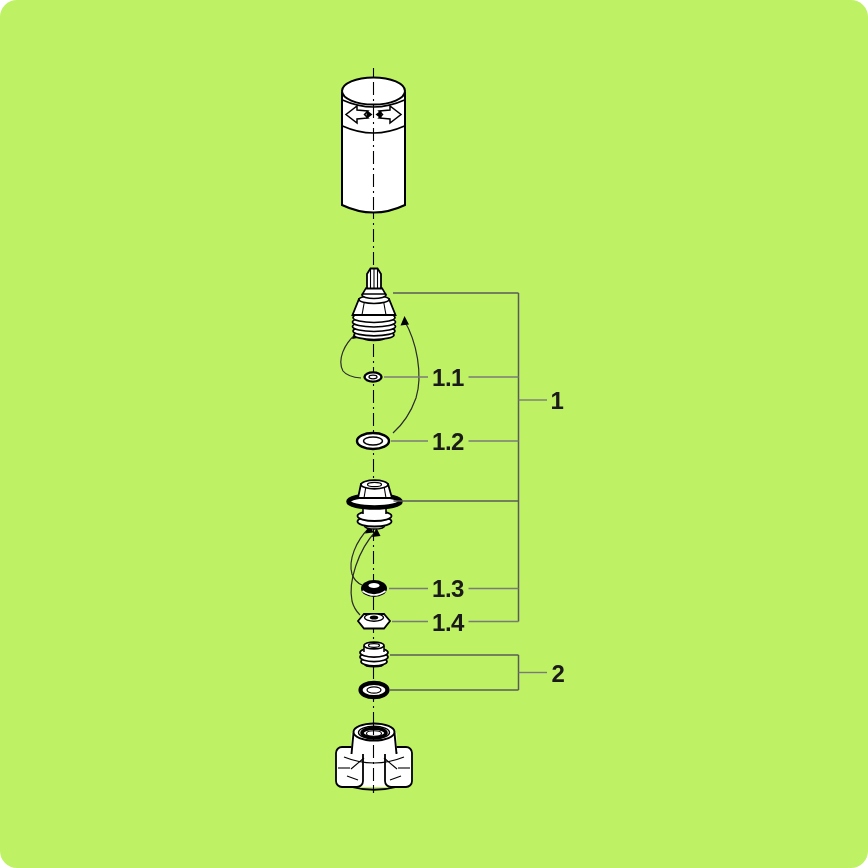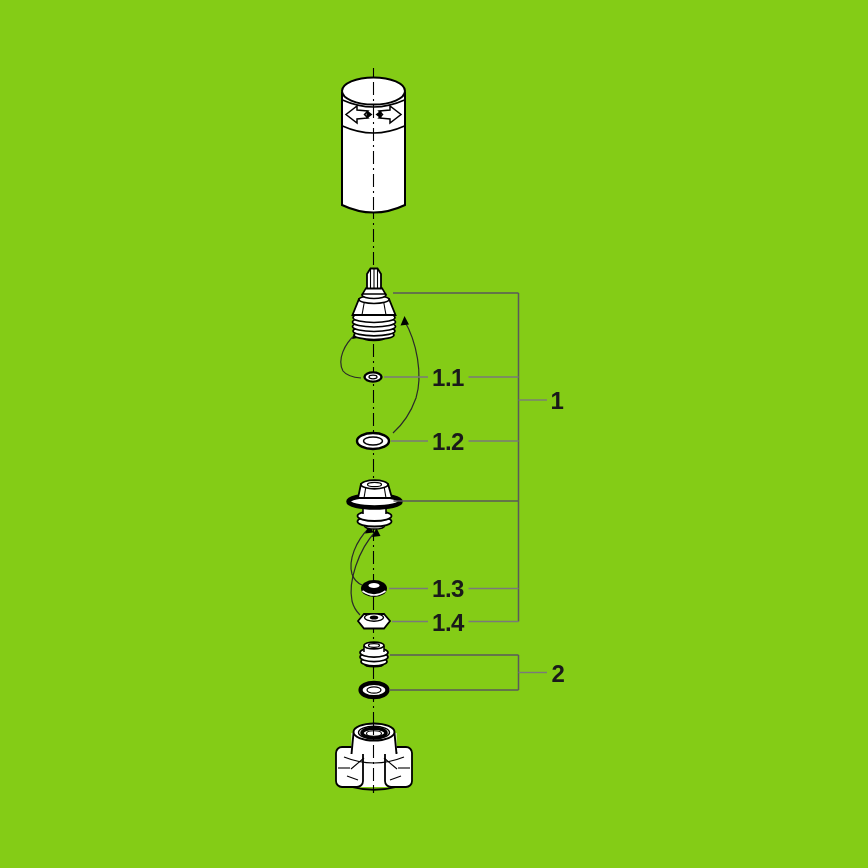--- a/index.html
+++ b/index.html
@@ -7,22 +7,23 @@
     padding: 0;
     width: 868px;
     height: 868px;
     background: #ffffff;
     font-family: "Liberation Sans", sans-serif;
   }
   .stage {
     position: relative;
     width: 868px;
     height: 868px;
-    background: #84cc16;
+    background: #bef264;
     overflow: hidden;
+    border-radius: 17px;
   }
   svg { display: block; }
   .part-label {
     font-family: "Liberation Sans", sans-serif;
     font-weight: bold;
     font-size: 24px;
     fill: #1a1a1a;
     letter-spacing: -0.5px;
   }
   .outline  { stroke: #000000; fill: #ffffff; }

